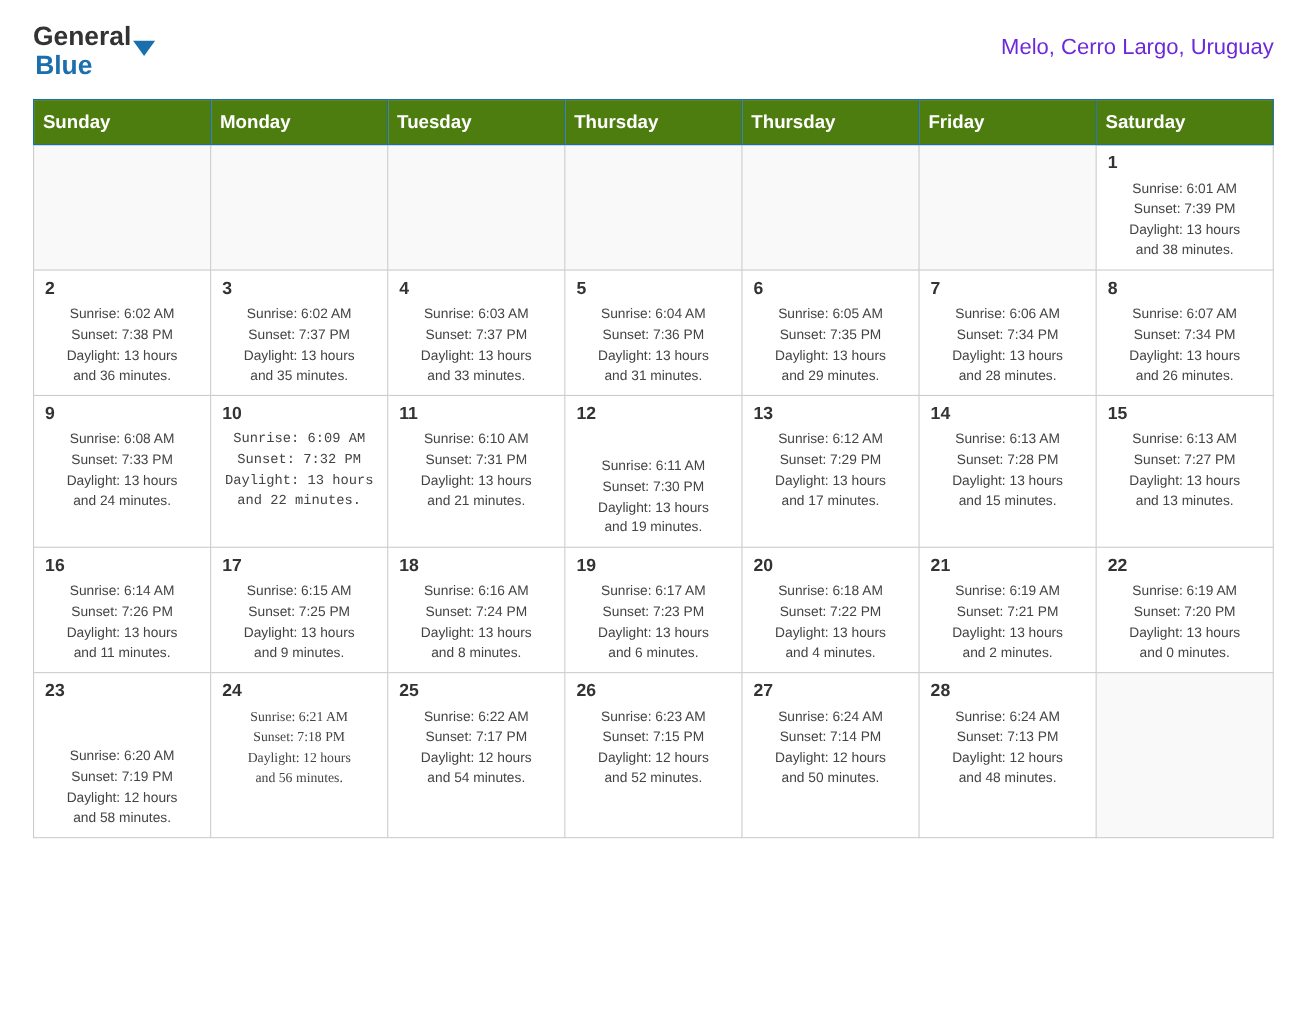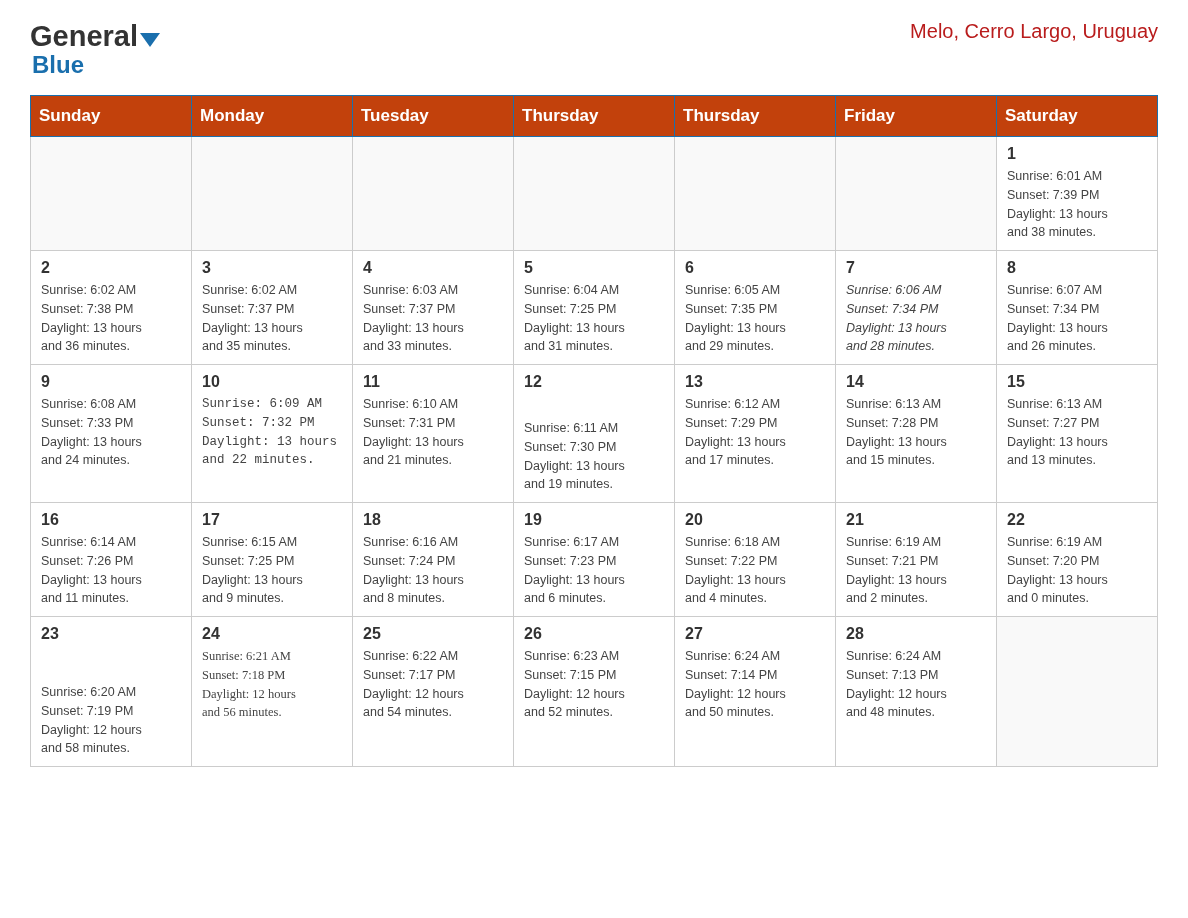--- a/index.html
+++ b/index.html
@@ -15,25 +15,25 @@
       justify-content: space-between;
       align-items: flex-start;
       margin-bottom: 16px;
     }
     .logo {
       display: flex;
       flex-direction: column;
       align-items: flex-start;
     }
     .logo-text {
-      font-size: 29px;
+      font-size: 24px;
       font-weight: bold;
       color: #333;
       display: flex;
-      align-items: center;
+      align-items: flex-end;
     }
     .logo-general { color: #333; }
     .logo-arrow {
       width: 0;
       height: 0;
       border-left: 10px solid transparent;
       border-right: 10px solid transparent;
       border-top: 14px solid #1a6fad;
       display: inline-block;
       margin-left: 2px;
@@ -44,30 +44,30 @@
     .logo-blue { color: #1a6fad; font-size: 24px; font-weight: bold; }
     .title-section { text-align: right; }
     .calendar-title {
       font-size: 46px;
       font-weight: bold;
       color: #333;
       line-height: 1.1;
     }
     .calendar-subtitle {
       font-size: 20px;
-      color: #b91c1c;
-      margin-top: 0;
+      color: #6d28d9;
+      margin-top: 12px;
     }
     .calendar {
       width: 100%;
       border-collapse: collapse;
       border: 1px solid #aaa;
     }
     .calendar th {
-      background-color: #c2410c;
+      background-color: #4d7c0f;
       color: #fff;
       font-size: 17px;
       font-weight: bold;
       padding: 10px 8px;
       text-align: left;
       border: 1px solid #1a6fad;
     }
     .calendar td {
       vertical-align: top;
       border: 1px solid #ccc;
@@ -78,20 +78,21 @@
     .day-number {
       font-size: 16px;
       font-weight: bold;
       color: #333;
       margin-bottom: 4px;
     }
     .day-info {
       font-size: 12.5px;
       color: #444;
       line-height: 1.5;
+      text-align: center;
     }
     .empty-cell {
       background: #f9f9f9;
     }
     .week-row td {
       height: 110px;
     }
   </style>
 </head>
 <body>
@@ -157,34 +158,34 @@
         <td>
           <div class="day-number">4</div>
           <div class="day-info" style="white-space: pre-line;">Sunrise: 6:03 AM
 Sunset: 7:37 PM
 Daylight: 13 hours
 and 33 minutes.</div>
         </td>
         <td>
           <div class="day-number">5</div>
           <div class="day-info" style="white-space: pre-line;">Sunrise: 6:04 AM
-Sunset: 7:25 PM
+Sunset: 7:36 PM
 Daylight: 13 hours
 and 31 minutes.</div>
         </td>
         <td>
           <div class="day-number">6</div>
           <div class="day-info" style="white-space: pre-line;">Sunrise: 6:05 AM
 Sunset: 7:35 PM
 Daylight: 13 hours
 and 29 minutes.</div>
         </td>
         <td>
           <div class="day-number">7</div>
-          <div class="day-info" style="white-space: pre-line; font-style: italic;">Sunrise: 6:06 AM
+          <div class="day-info" style="white-space: pre-line;">Sunrise: 6:06 AM
 Sunset: 7:34 PM
 Daylight: 13 hours
 and 28 minutes.</div>
         </td>
         <td>
           <div class="day-number">8</div>
           <div class="day-info" style="white-space: pre-line;">Sunrise: 6:07 AM
 Sunset: 7:34 PM
 Daylight: 13 hours
 and 26 minutes.</div>

